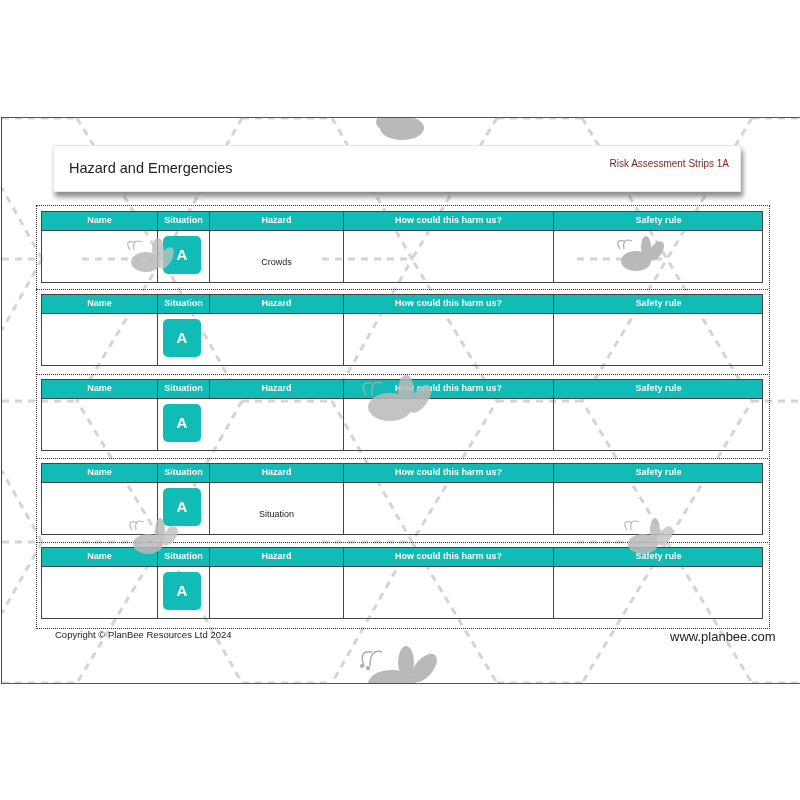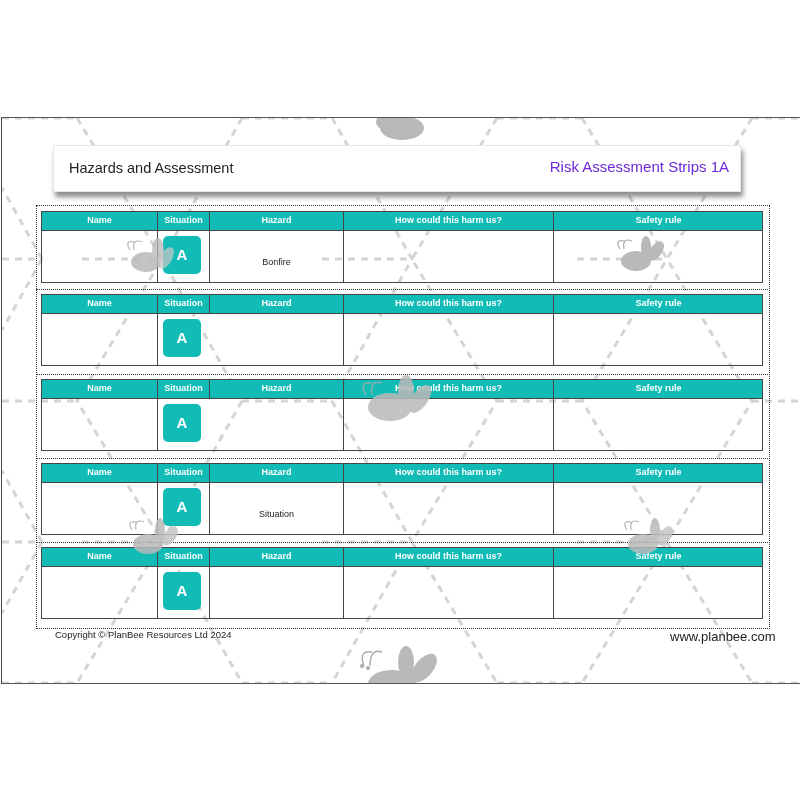--- a/index.html
+++ b/index.html
@@ -15,21 +15,21 @@
   .bg-pattern { position: absolute; left: 0; top: 0; width: 800px; height: 565px; }
   .title-box {
     position: absolute; left: 51px; top: 27px; width: 686px; height: 45px;
     background: #fff; box-shadow: 2px 5px 5px rgba(0,0,0,0.45);
     border: 1px solid #e6e6e6;
   }
   .title-left {
     position: absolute; left: 15px; top: 14px; font-size: 14.5px; color: #222;
   }
   .title-right {
-    position: absolute; right: 11px; top: 12px; font-size: 15px; color: #6d28d9;
+    position: absolute; right: 11px; top: 12px; font-size: 10px; color: #7f1d1d;
   }
   .strips-frame {
     position: absolute; left: 34px; top: 87px; width: 732px; height: 422px;
     border: 1px dotted #333;
   }
   .strip-sep {
     position: absolute; left: 34px; width: 732px; height: 0; border-top: 1px dotted #333;
   }
   .strip {
     position: absolute; left: 39px; width: 722px; height: 72px;
@@ -84,21 +84,21 @@
       <path d="M40 141 L0 70 M40 141 L0 212 M40 424 L0 353 M40 424 L0 495"></path>
     </g>
   </svg>
 
   <svg class="bee" style="left:362px; top:-4px;" width="70" height="36" viewBox="0 0 70 36">
     <ellipse cx="38" cy="14" rx="22" ry="12" fill="#b9b9b9"></ellipse>
     <ellipse cx="22" cy="8" rx="10" ry="8" fill="#b9b9b9"></ellipse>
   </svg>
 
   <div class="title-box">
-    <span class="title-left">Hazards and Assessment</span>
+    <span class="title-left">Hazard and Emergencies</span>
     <span class="title-right">Risk Assessment Strips 1A</span>
   </div>
 
   <div class="strips-frame"></div>
   <div class="strip-sep" style="top:171px;"></div>
   <div class="strip-sep" style="top:256px;"></div>
   <div class="strip-sep" style="top:340px;"></div>
   <div class="strip-sep" style="top:424px;"></div>
 
   <div class="strip" style="top:93px;">
@@ -120,21 +120,21 @@
         </div>
     </div>
     <div class="strip-body">
       <div class="col" style="left:0;width:115px;">
           <span class="cell-text"></span>
         </div>
       <div class="col" style="left:115px;width:52px;">
           <div class="badge">A</div>
         </div>
       <div class="col" style="left:167px;width:134px;">
-          <span class="cell-text">Bonfire</span>
+          <span class="cell-text">Crowds</span>
         </div>
       <div class="col" style="left:301px;width:210px;">
           <span class="cell-text"></span>
         </div>
       <div class="col" style="left:511px;width:210px;">
           <span class="cell-text"></span>
         </div>
     </div>
   </div>
 

